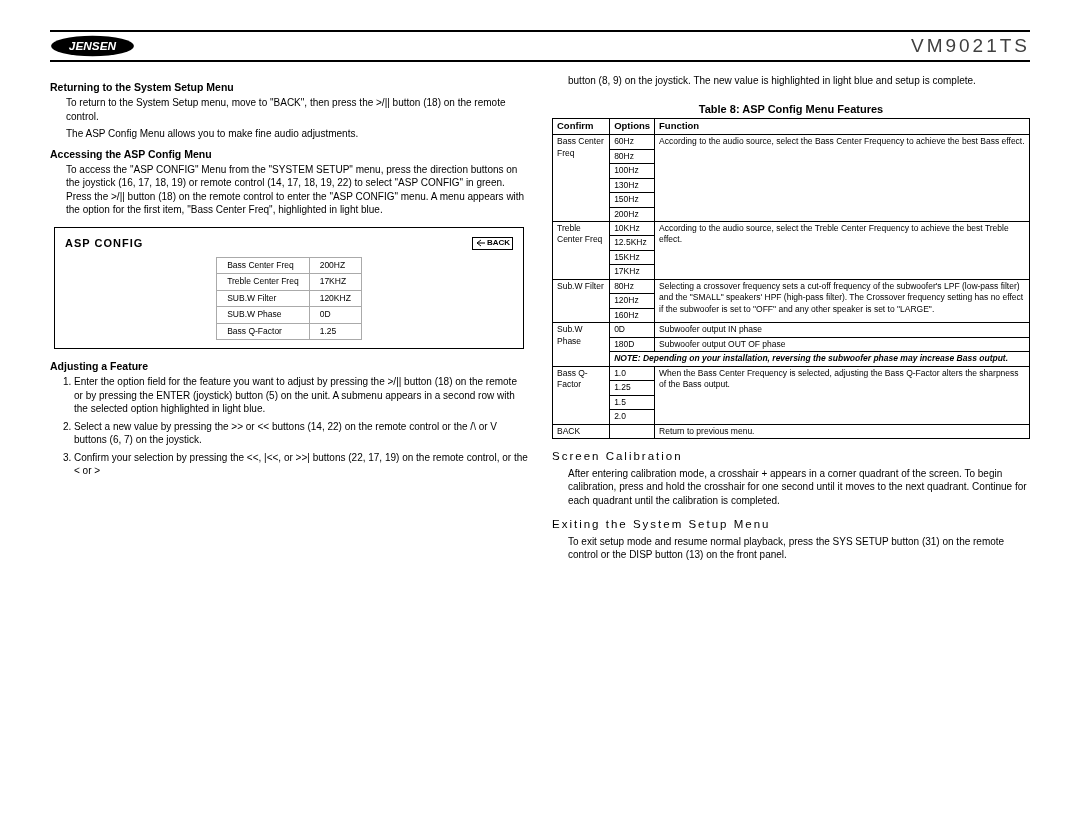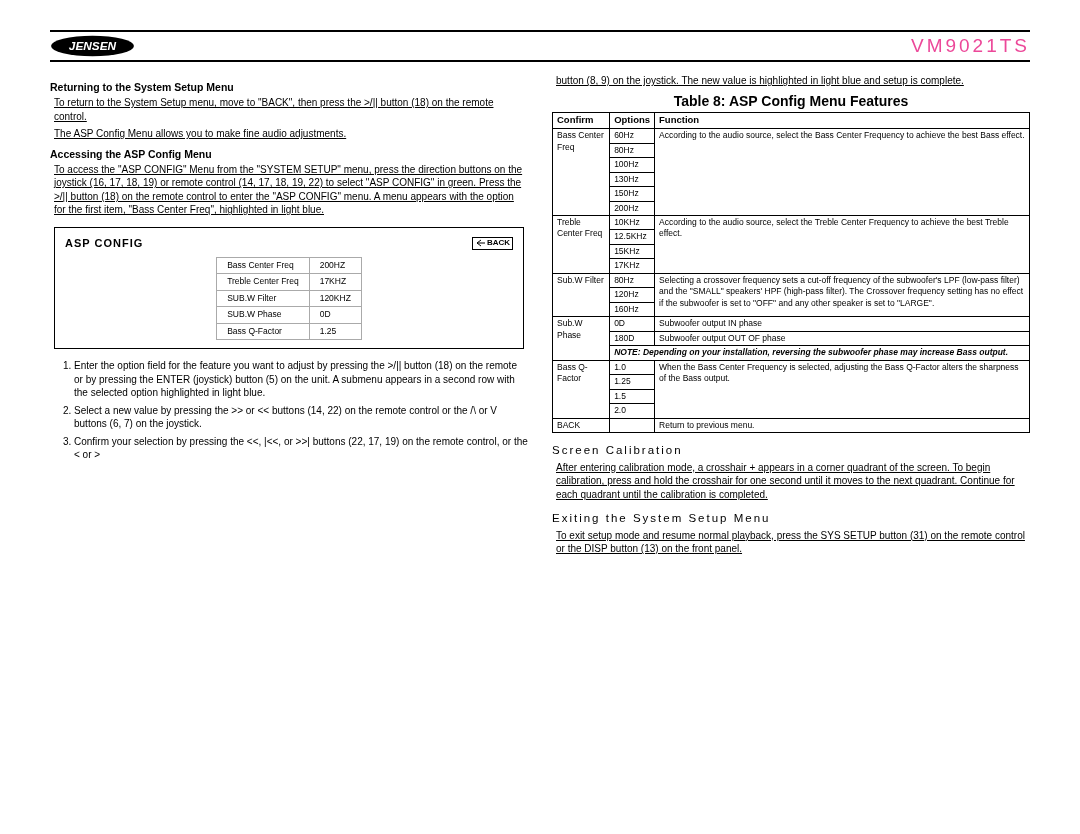--- a/index.html
+++ b/index.html
@@ -26,21 +26,21 @@
     align-items: center;
     text-align: center;
   }
   .logo {
     width: 85px;
     height: 22px;
   }
   .model {
     font-size: 19px;
     letter-spacing: 3px;
-    color: #ec4899;
+    color: #404040;
     font-weight: 400;
   }
   .cols {
     display: flex;
     margin: 12px 50px 0 50px;
     gap: 24px;
   }
   .col {
     flex: 1;
     font-size: 10px;
@@ -57,22 +57,21 @@
     margin: 10px 0 2px 0;
   }
   ol {
     margin: 2px 0 0 0;
     padding: 0 0 0 24px;
   }
   ol li {
     margin-bottom: 4px;
   }
   p {
-    margin: 0 0 4px 4px;
-    text-decoration: underline;
+    margin: 0 0 4px 16px;
   }
   
   .asp-box {
     border: 1.5px solid #000;
     margin: 10px 4px;
     padding: 8px 10px;
   }
   .asp-box-head {
     display: flex;
     justify-content: space-between;
@@ -115,23 +114,23 @@
     vertical-align: top;
     text-align: left;
   }
   .feat-table th {
     font-weight: bold;
     font-size: 9.5px;
     text-align: left;
   }
   .feat-caption {
     font-weight: bold;
-    font-size: 14px;
+    font-size: 11px;
     text-align: center;
-    margin: 4px 0 2px 0;
+    margin: 14px 0 2px 0;
   }
   .fn-note {
     font-style: italic;
     font-weight: bold;
   }
 </style>
 </head>
 <body>
 
 <div class="page">
@@ -184,20 +183,21 @@
                 <td>0D</td>
               </tr>
           <tr>
                 <td>Bass Q-Factor</td>
                 <td>1.25</td>
               </tr>
         </tbody>
           </table>
       </div>
 
+      <div class="bi-heading">Adjusting a Feature</div>
       <ol>
         <li>Enter the option field for the feature you want to adjust by pressing the &gt;/|| button (18) on the remote or by pressing the ENTER (joystick) button (5) on the unit. A submenu appears in a second row with the selected option highlighted in light blue.</li>
         <li>Select a new value by pressing the &gt;&gt; or &lt;&lt; buttons (14, 22) on the remote control or the /\ or V buttons (6, 7) on the joystick.</li>
         <li>Confirm your selection by pressing the &lt;&lt;, |&lt;&lt;, or &gt;&gt;| buttons (22, 17, 19) on the remote control, or the &lt; or &gt;</li>
       </ol>
     </div>
 
     <div class="col">
       <p>button (8, 9) on the joystick. The new value is highlighted in light blue and setup is complete.</p>
       <div class="feat-caption">Table 8: ASP Config Menu Features</div>

